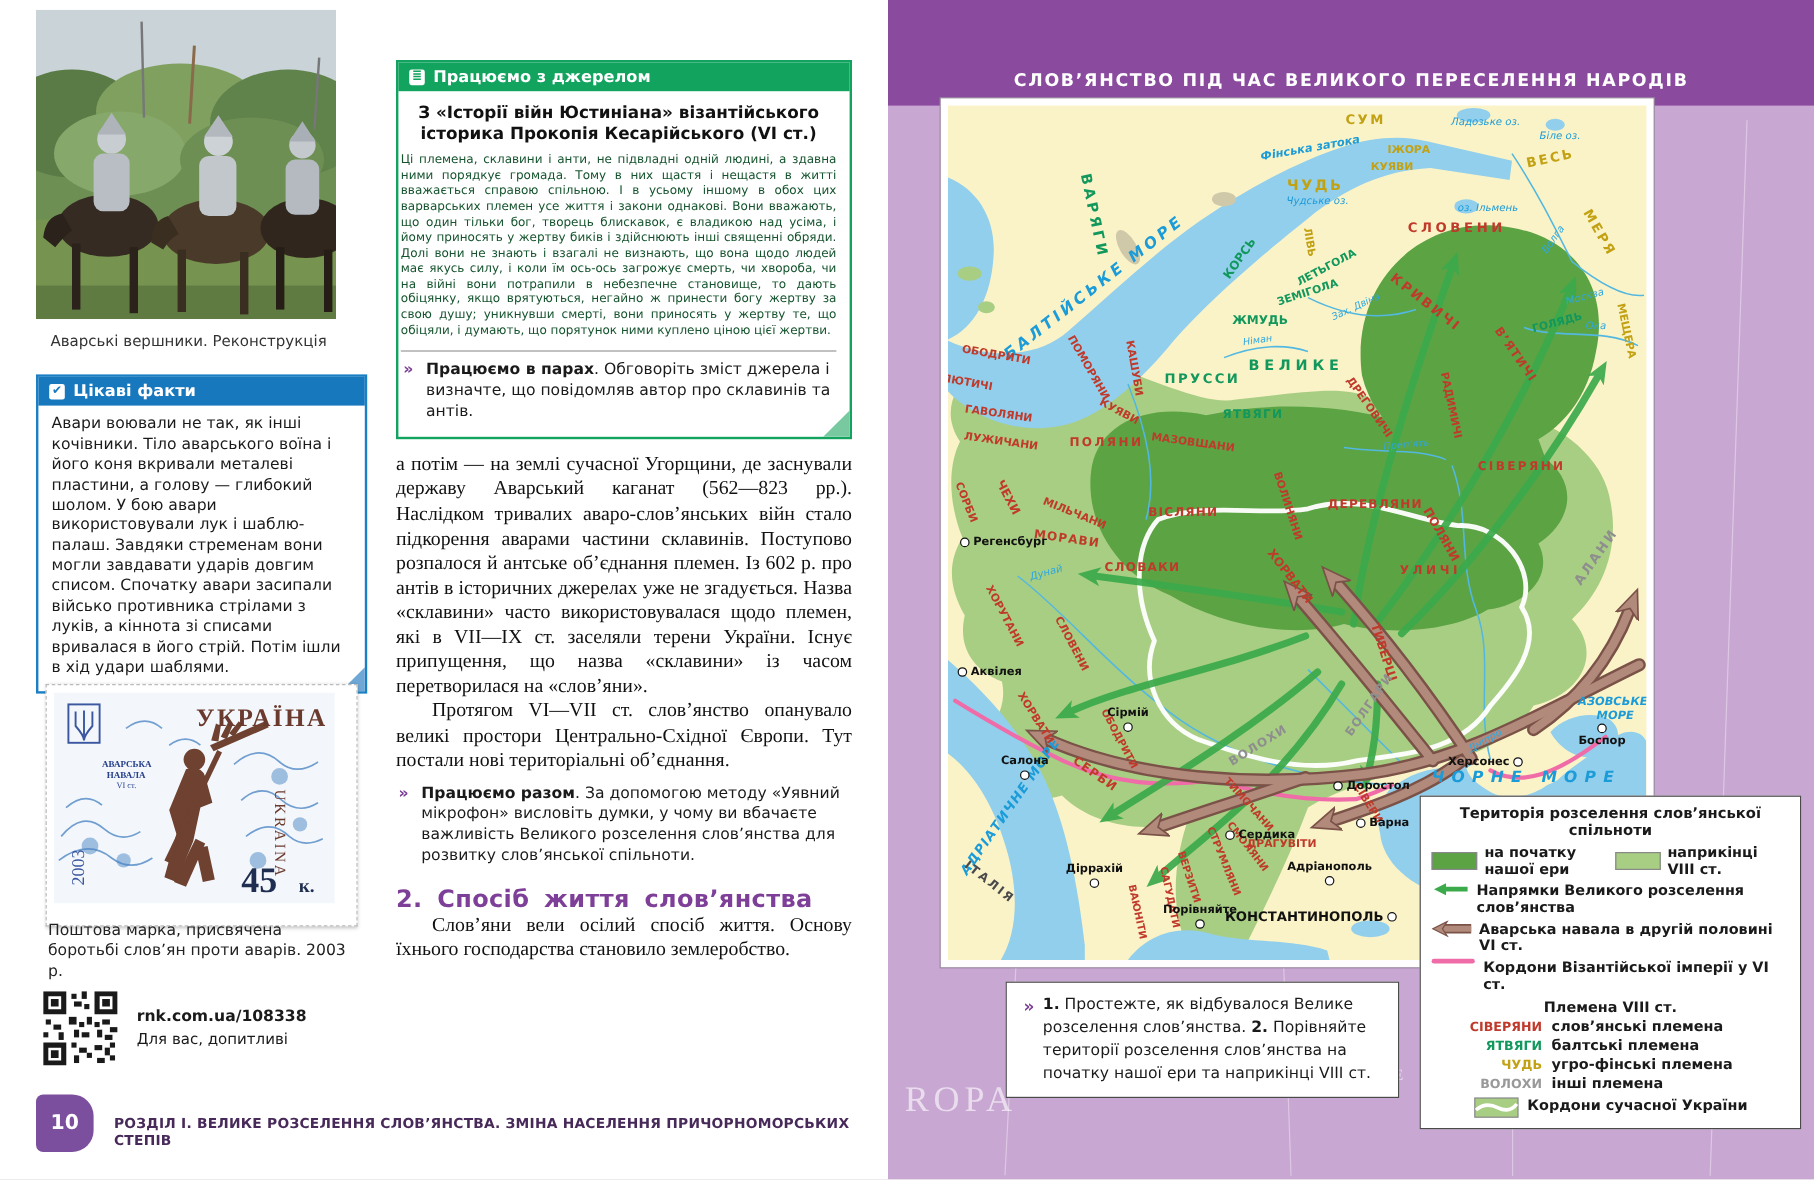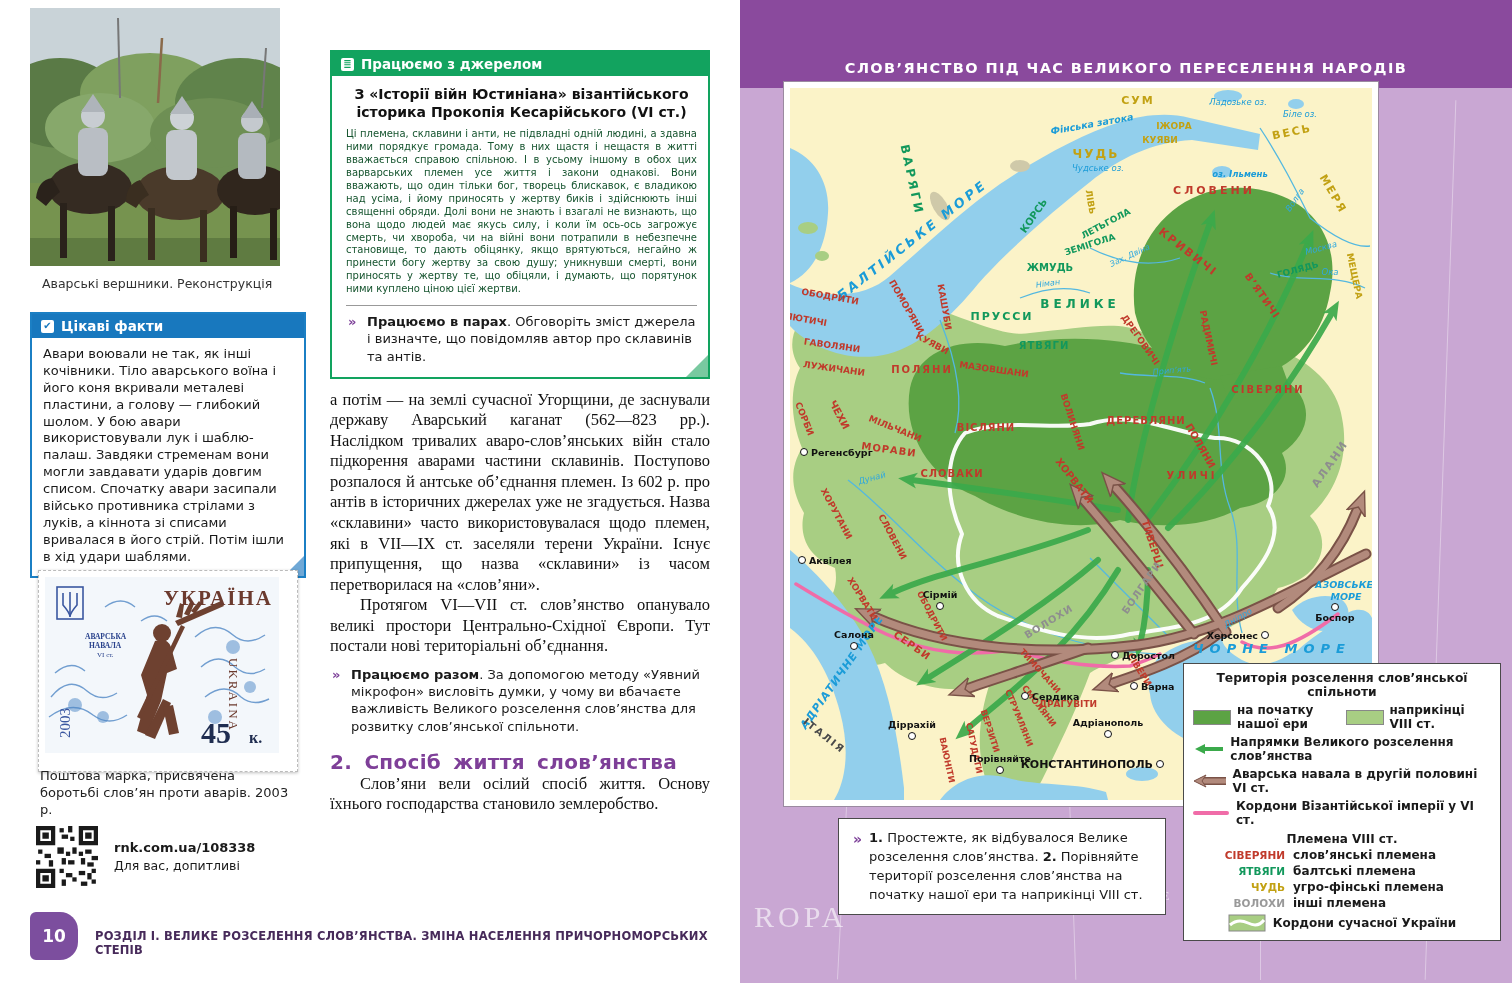--- a/index.html
+++ b/index.html
@@ -26,21 +26,21 @@
   #qr-text{left:114px;top:840px;width:190px;}
   #qr-url{font-weight:bold;font-size:13px;color:#1a1a1a;}
   #qr-note{font-size:12.5px;color:#1a1a1a;margin-top:3px;}
   
   #page-tab{left:30px;top:912px;width:48px;height:48px;background:#7C4E9E;border-radius:6px 18px 18px 6px;color:#fff;font-weight:bold;font-size:17px;display:flex;align-items:center;justify-content:center;}
   #footer-text{left:95px;top:929px;width:630px;font-size:11.5px;font-weight:bold;color:#472A5A;letter-spacing:.2px;}
   
   #mid-col{left:330px;top:50px;width:380px;}
   #source-box{position:relative;border:2px solid #12A35F;background:#fff;}
   #source-box .box-header{background:#12A35F;font-size:13.5px;}
-  #source-inner{padding:7px 11px 12px 14px;}
+  #source-inner{padding:7px 11px 12px 2px;}
   #source-title{font-weight:bold;font-size:14px;line-height:1.3;text-align:center;color:#111;margin:2px 4px 7px 4px;}
   #source-body{font-size:10px;line-height:1.29;text-align:justify;color:#14532d;}
   #source-box hr{border:none;border-top:1px solid #999;margin:9px 0 7px 0;}
   .pair-block{font-size:13px;line-height:1.33;color:#1a1a1a;padding-left:21px;position:relative;}
   .chev{position:absolute;left:2px;top:0;color:#7C3F98;font-weight:bold;font-size:13px;}
   .blk-label{font-weight:bold;}
   #main-text{margin-top:11px;font-family:"Liberation Serif",serif;font-size:16.5px;line-height:1.245;text-align:justify;color:#111;}
   #main-text p{margin:0;}
   #main-text .indent{text-indent:30px;}
   #together{margin-top:9px;}
@@ -56,21 +56,21 @@
   #map-area{position:absolute;left:6px;top:6px;width:582px;height:712px;background:#FBF3C8;overflow:hidden;}
   .mlbl{position:absolute;font-weight:bold;white-space:nowrap;line-height:1;}
   .sl{color:#C03A2B;} .bl{color:#12985C;} .uf{color:#C2A113;} .ot{color:#8E8E8E;} .ot2{color:#4a4a4a;}
   .sea{color:#1B9CD8;font-style:italic;} .lake{color:#1B9CD8;font-style:italic;font-weight:normal;} .river{color:#2FA8DE;font-style:italic;font-weight:normal;}
   .city-dot{position:absolute;width:6px;height:6px;border:1.6px solid #111;border-radius:50%;background:#fff;transform:translate(-50%,-50%);}
   .city-lbl{position:absolute;font-size:9.5px;font-weight:bold;color:#111;white-space:nowrap;}
   .city-lbl.big{font-size:11px;}
   
   #legend{left:443px;top:663px;width:318px;background:#fff;border:1.5px solid #4a4a4a;padding:7px 9px 8px 9px;box-sizing:border-box;font-size:12px;font-weight:bold;color:#1a1a1a;}
   .lg-title{text-align:center;font-size:12.3px;margin-bottom:4px;}
-  .lg-row{display:flex;align-items:center;gap:7px;margin-top:4px;}
+  .lg-row{display:flex;gap:7px;margin-top:4px;}
   .lg-sw{width:36px;height:13px;border:1px solid #888;flex:0 0 auto;}
   .lg-half{display:flex;align-items:center;gap:6px;flex:1;}
   .lg-center{text-align:center;margin-top:5px;}
   .lg-tribe{display:flex;align-items:baseline;gap:8px;margin-top:2px;}
   .lg-tribe .tname{width:92px;text-align:right;font-size:10.5px;flex:0 0 auto;}
   
   #task-box{left:98px;top:818px;width:328px;background:#fff;border:1.5px solid #4a4a4a;padding:10px 12px;box-sizing:border-box;font-size:13px;line-height:1.45;color:#1a1a1a;}
   #task-box .inner{position:relative;padding-left:18px;}
   #task-box .chev{font-size:14px;}
   .tnum{font-weight:bold;}
@@ -367,21 +367,21 @@
         <div id="map-labels" class="abs" style="left:0;top:0;width:582px;height:712px;">
             <span class="mlbl sea" style="left: 122px; top: 152px; font-size: 13px; letter-spacing: 3px; transform: translate(-50%, -50%) rotate(-38deg);">БАЛТІЙСЬКЕ МОРЕ</span>
             <span class="mlbl sea" style="left: 302px; top: 36px; font-size: 9.5px; transform: translate(-50%, -50%) rotate(-10deg);">Фінська затока</span>
             <span class="mlbl sea" style="left: 482px; top: 560px; font-size: 13px; letter-spacing: 6px; transform: translate(-50%, -50%) rotate(0deg);">ЧОРНЕ МОРЕ</span>
             <span class="mlbl sea" style="left: 554px; top: 497px; font-size: 9.5px; transform: translate(-50%, -50%) rotate(0deg);">АЗОВСЬКЕ</span>
             <span class="mlbl sea" style="left: 556px; top: 509px; font-size: 9.5px; transform: translate(-50%, -50%) rotate(0deg);">МОРЕ</span>
             <span class="mlbl sea" style="left: 52px; top: 584px; font-size: 11px; letter-spacing: 1px; transform: translate(-50%, -50%) rotate(-55deg);">АДРІАТИЧНЕ МОРЕ</span>
             <span class="mlbl lake" style="left: 448px; top: 14px; font-size: 8.5px; transform: translate(-50%, -50%) rotate(0deg);">Ладозьке оз.</span>
             <span class="mlbl lake" style="left: 510px; top: 26px; font-size: 8.5px; transform: translate(-50%, -50%) rotate(0deg);">Біле оз.</span>
             <span class="mlbl lake" style="left: 308px; top: 80px; font-size: 8.5px; transform: translate(-50%, -50%) rotate(0deg);">Чудське оз.</span>
-            <span class="mlbl lake" style="left: 450px; top: 86px; font-size: 8.5px; transform: translate(-50%, -50%) rotate(0deg); font-weight: bold;">оз. Ільмень</span>
+            <span class="mlbl lake" style="left: 450px; top: 86px; font-size: 8.5px; transform: translate(-50%, -50%) rotate(0deg);">оз. Ільмень</span>
             <span class="mlbl river" style="left: 448px; top: 530px; font-size: 8.5px; transform: translate(-50%, -50%) rotate(-30deg);">Дніпро</span>
             <span class="mlbl river" style="left: 82px; top: 390px; font-size: 8.5px; transform: translate(-50%, -50%) rotate(-15deg);">Дунай</span>
             <span class="mlbl river" style="left: 540px; top: 184px; font-size: 8.5px; transform: translate(-50%, -50%) rotate(0deg);">Ока</span>
             <span class="mlbl river" style="left: 505px; top: 112px; font-size: 8.5px; transform: translate(-50%, -50%) rotate(-55deg);">Волга</span>
             <span class="mlbl river" style="left: 531px; top: 160px; font-size: 8.5px; transform: translate(-50%, -50%) rotate(-15deg);">Москва</span>
             <span class="mlbl river" style="left: 382px; top: 283px; font-size: 8px; transform: translate(-50%, -50%) rotate(-5deg);">Прип’ять</span>
             <span class="mlbl river" style="left: 258px; top: 196px; font-size: 8px; transform: translate(-50%, -50%) rotate(-8deg);">Німан</span>
             <span class="mlbl river" style="left: 340px; top: 168px; font-size: 8px; transform: translate(-50%, -50%) rotate(-25deg);">Зах. Двіна</span>
             <span class="mlbl uf" style="left: 348px; top: 12px; font-size: 11px; letter-spacing: 2px; transform: translate(-50%, -50%) rotate(0deg);">СУМ</span>
             <span class="mlbl uf" style="left: 306px; top: 66px; font-size: 12px; letter-spacing: 2px; transform: translate(-50%, -50%) rotate(0deg);">ЧУДЬ</span>

